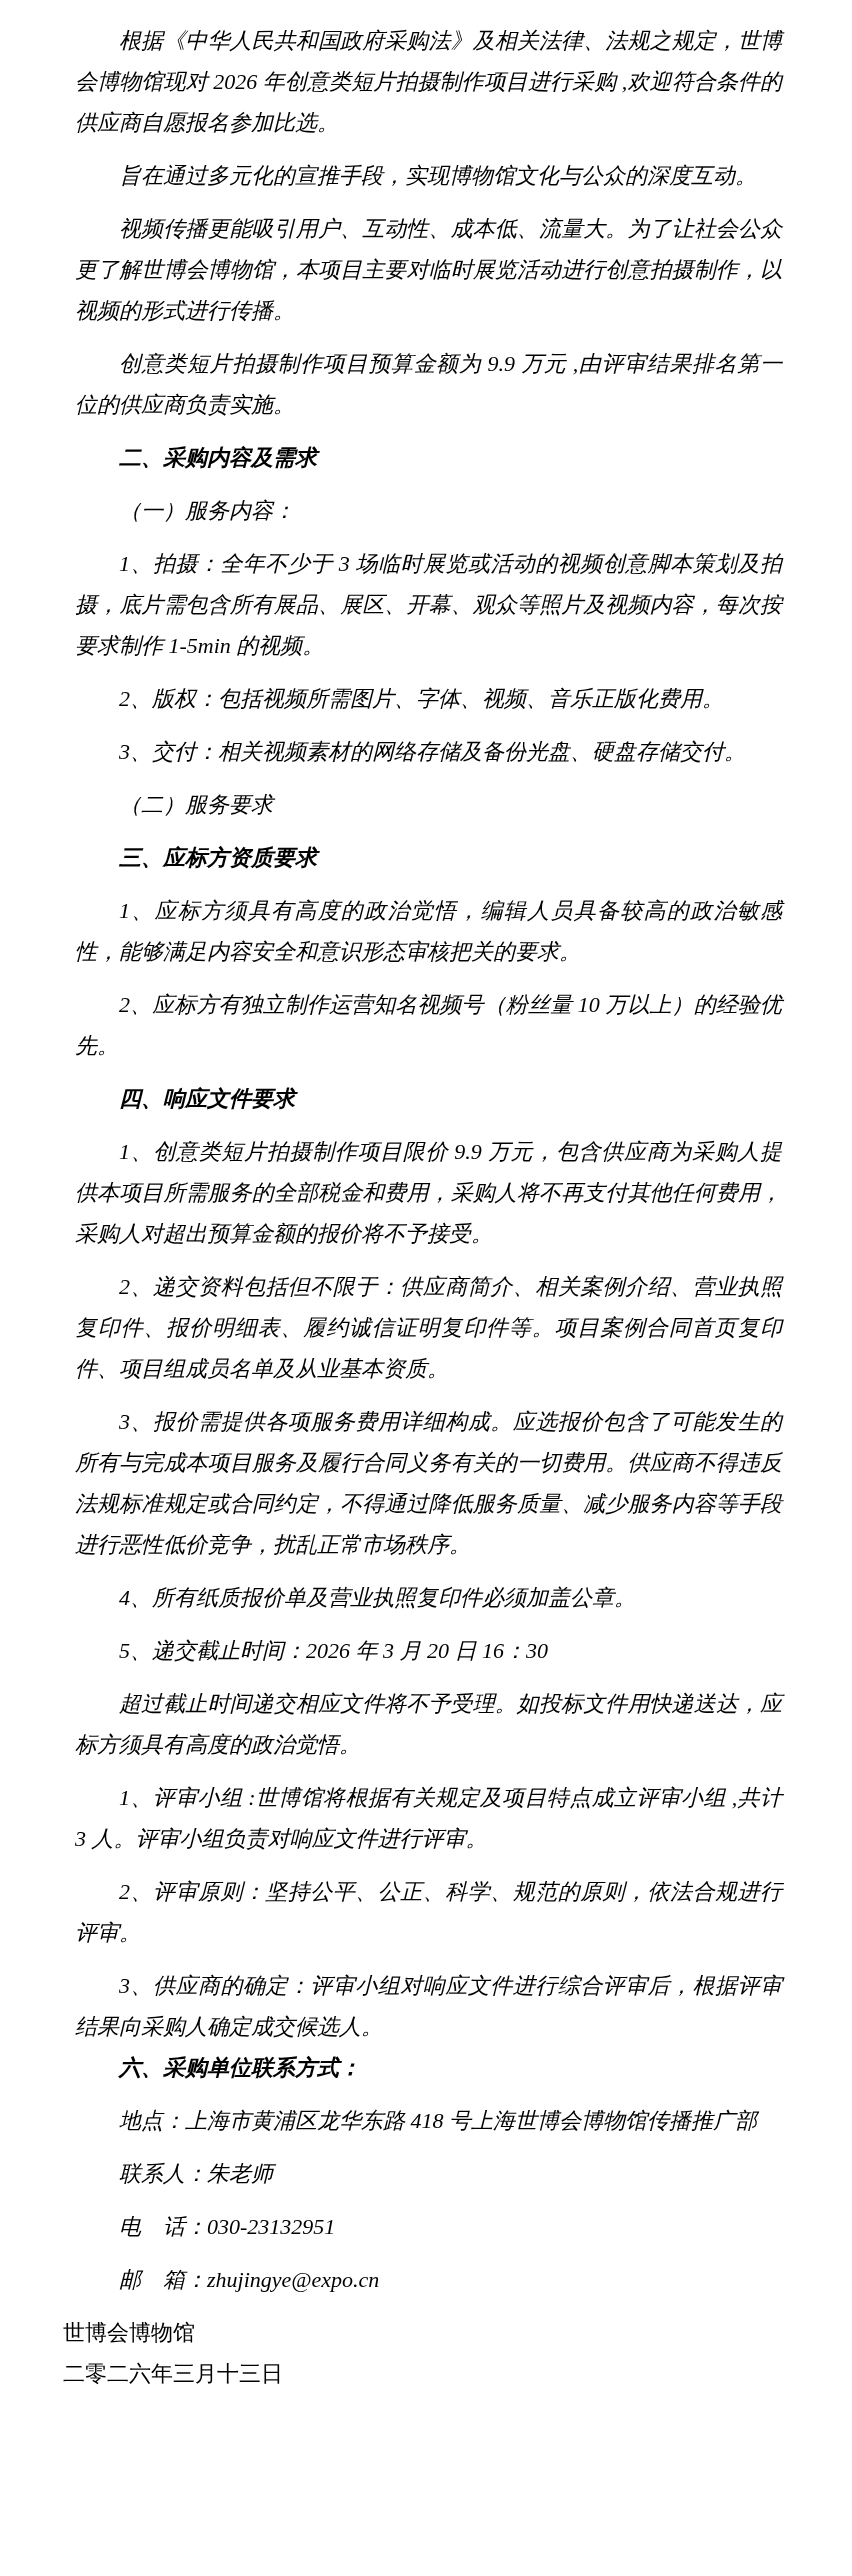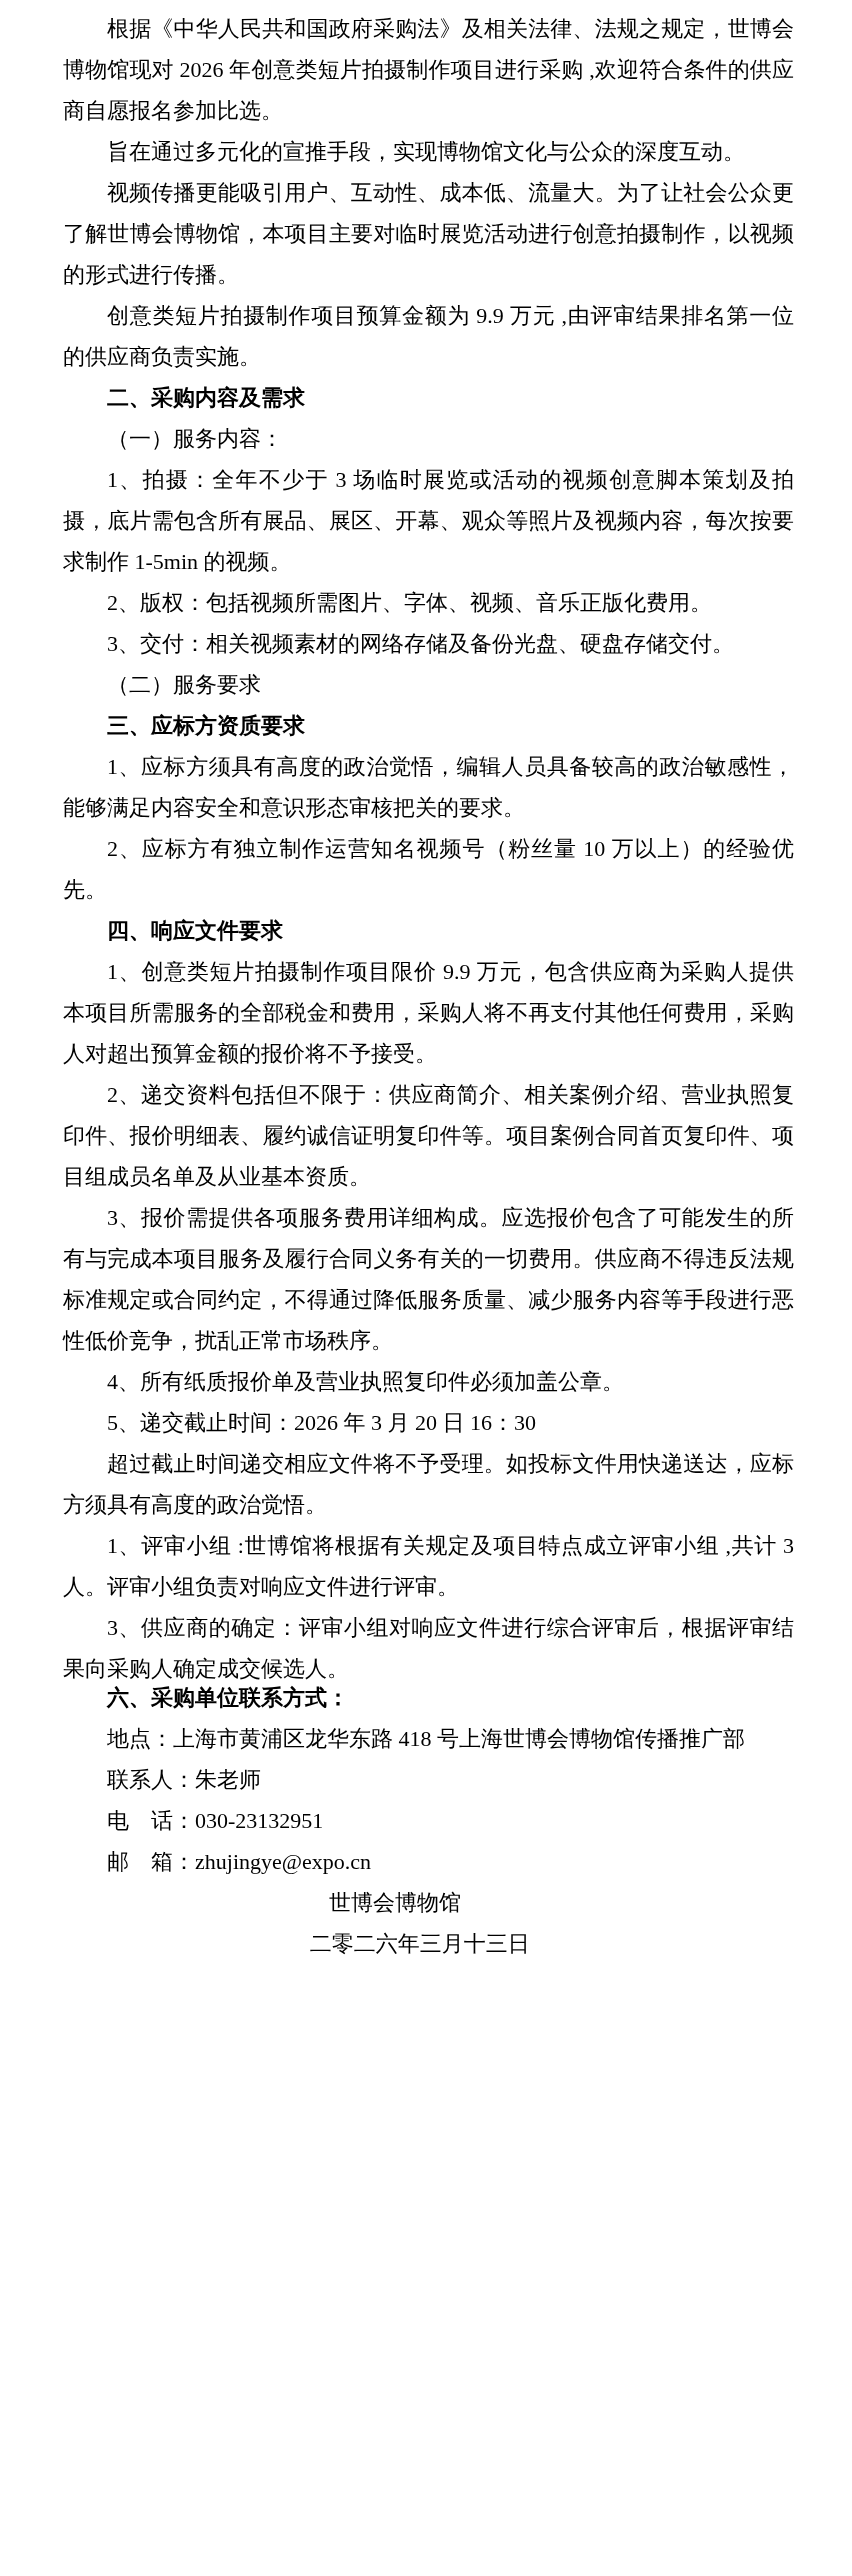--- a/index.html
+++ b/index.html
@@ -9,29 +9,30 @@
     height: 2947px;
     box-sizing: border-box;
     background: #ffffff;
     color: #000000;
     padding: 8.2px 58px 0 63px;
     font-family: "Liberation Serif", serif;
     font-size: 22px;
     overflow: hidden;
   }
   .p, .h {
-    margin: 0;
+    margin: 12px;
     line-height: 41px;
     text-align: justify;
     text-indent: 44px;
     word-break: break-all;
+    font-style: italic;
   }
   .h { font-weight: bold; }
   .h.tight { margin-top: -12.4px; }
-  .sig { text-align: center; text-indent: 0; line-height: 41px; margin: 0; }
+  .sig { text-align: left; text-indent: 0; line-height: 41px; margin: 0; }
   .sig-org { padding-right: 67px; }
   .sig-date { padding-right: 17.5px; }
 </style>
 </head>
 <body>
 
 <div class="page">
 
   <div class="p">根据《中华人民共和国政府采购法》及相关法律、法规之规定，世博会博物馆现对 2026 年创意类短片拍摄制作项目进行采购 ,欢迎符合条件的供应商自愿报名参加比选。</div>
 
@@ -52,20 +53,21 @@
 
   <div class="h">四、响应文件要求</div>
   <div class="p">1、创意类短片拍摄制作项目限价 9.9 万元，包含供应商为采购人提供本项目所需服务的全部税金和费用，采购人将不再支付其他任何费用，采购人对超出预算金额的报价将不予接受。</div>
   <div class="p">2、递交资料包括但不限于：供应商简介、相关案例介绍、营业执照复印件、报价明细表、履约诚信证明复印件等。项目案例合同首页复印件、项目组成员名单及从业基本资质。</div>
   <div class="p">3、报价需提供各项服务费用详细构成。应选报价包含了可能发生的所有与完成本项目服务及履行合同义务有关的一切费用。供应商不得违反法规标准规定或合同约定，不得通过降低服务质量、减少服务内容等手段进行恶性低价竞争，扰乱正常市场秩序。</div>
   <div class="p">4、所有纸质报价单及营业执照复印件必须加盖公章。</div>
   <div class="p">5、递交截止时间：2026 年 3 月 20 日 16：30</div>
   <div class="p">超过截止时间递交相应文件将不予受理。如投标文件用快递送达，应标方须具有高度的政治觉悟。</div>
 
   <div class="p">1、评审小组 :世博馆将根据有关规定及项目特点成立评审小组 ,共计 3 人。评审小组负责对响应文件进行评审。</div>
+  <div class="p">2、评审原则：坚持公平、公正、科学、规范的原则，依法合规进行评审。</div>
   <div class="p">3、供应商的确定：评审小组对响应文件进行综合评审后，根据评审结果向采购人确定成交候选人。</div>
 
   <div class="h tight">六、采购单位联系方式：</div>
   <div class="p">地点：上海市黄浦区龙华东路 418 号上海世博会博物馆传播推广部</div>
   <div class="p">联系人：朱老师</div>
   <div class="p">电　话：030-23132951</div>
   <div class="p">邮　箱：zhujingye@expo.cn</div>
 
   <div class="sig sig-org">世博会博物馆</div>
   <div class="sig sig-date">二零二六年三月十三日</div>

